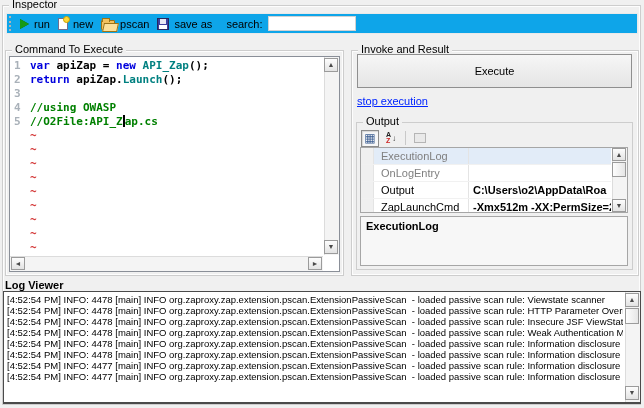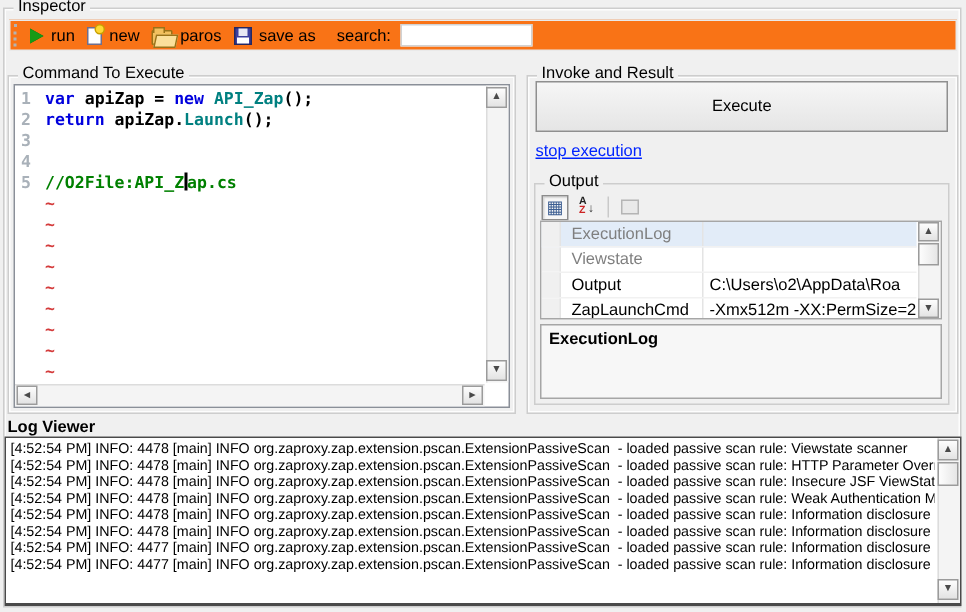--- a/index.html
+++ b/index.html
@@ -6,21 +6,21 @@
   html,body { width:644px; height:408px; }
   body { font-family:"Liberation Sans",sans-serif; background:#ffffff; }
   .app { position:relative; width:644px; height:408px; background:#f0f0f0; overflow:hidden; }
 
   
   .groupbox { position:absolute; border:1px solid #cdcdcd; box-shadow:0 0 0 1px #fdfdfd inset; }
   .groupbox-title { position:absolute; top:-8px; left:6px; background:#f0f0f0; padding:0 3px;
                     font-size:11px; color:#000; line-height:13px; white-space:nowrap; }
 
   
-  .toolbar { position:absolute; left:6px; top:13px; width:632px; height:21px; background:#f97316;
+  .toolbar { position:absolute; left:6px; top:13px; width:632px; height:21px; background:#0ea5e9;
              border:1px solid #e9e9e9; display:flex; align-items:center; }
   .grip { width:3px; height:15px; border-left:2px dotted #b3b3b3; margin:0 6px 0 2px; }
   .tb-btn { display:flex; align-items:center; gap:5px; padding:1px 6px 1px 2px; font-size:11px;
             color:#000; cursor:default; }
   .play-ico { width:0; height:0; border-left:9px solid #169a16; border-top:5px solid transparent;
               border-bottom:5px solid transparent; filter:drop-shadow(0 0 0.5px #0a5a0a); }
   .doc-ico { position:relative; width:10px; height:12px; background:#fff; border:1px solid #6f6f8f; }
   .doc-ico::after { content:""; position:absolute; right:-3px; top:-3px; width:5px; height:5px;
                     background:#ffd935; border:1px solid #c9a000; border-radius:50%; }
   .folder-ico { position:relative; width:14px; height:10px; background:#f2c15e; border:1px solid #9a7318;
@@ -80,21 +80,21 @@
   .pg-grid { position:absolute; left:360px; top:147px; width:268px; height:66px; background:#fff;
              border:1px solid #a6a6a6; overflow:hidden; }
   .pg-rows { position:absolute; left:0; top:0; right:16px; bottom:0; }
   .pg-row { display:flex; height:17px; align-items:center; font-size:11px; border-bottom:1px solid #f1f1f1; }
   .pg-row.selected { background:#e2ecf8; }
   .pg-gutter { width:13px; align-self:stretch; background:#f0f0f0; border-right:1px solid #e4e4e4; flex:0 0 auto; }
   .pg-label { width:95px; padding-left:7px; flex:0 0 auto; white-space:nowrap; overflow:hidden;
               border-right:1px solid #e4e4e4; align-self:stretch; line-height:16px; }
   .pg-label.ro { color:#7f7f7f; }
   .pg-value { flex:1; padding-left:4px; white-space:nowrap; overflow:hidden; line-height:16px; }
-  .pg-value.bold { font-weight:normal; }
+  .pg-value.bold { font-weight:bold; }
 
   .pg-desc { position:absolute; left:360px; top:216px; width:268px; height:50px; background:#f7f7f7;
              border:1px solid #a6a6a6; padding:3px 5px; font-size:11px; }
   .pg-desc b { font-size:11px; }
 
   
   .log-title { position:absolute; left:5px; top:279px; font-size:11px; font-weight:bold; }
   .log-box { position:absolute; left:3px; top:291px; width:638px; height:113px; background:#fff;
              border:1px solid #4a4a4a; border-bottom-width:2px; overflow:hidden; }
   .log-lines { position:absolute; left:3px; top:2px; right:17px; bottom:1px; overflow:hidden;
@@ -115,40 +115,40 @@
     <div class="tb-btn">
       <span class="play-ico"></span>
       <span>run</span>
     </div>
     <div class="tb-btn">
       <span class="doc-ico"></span>
       <span>new</span>
     </div>
     <div class="tb-btn">
       <span class="folder-ico"></span>
-      <span>paros</span>
+      <span>pscan</span>
     </div>
     <div class="tb-btn">
       <span class="floppy-ico"></span>
       <span>save as</span>
     </div>
     <span class="search-label">search:</span>
     <input class="search-input" type="text" value="" style="">
   </div>
 
   <div class="groupbox" style="left:5px; top:50px; width:339px; height:226px;">
     <span class="groupbox-title">Command To Execute</span>
   </div>
 
   <div class="editor">
     <div class="code-area">
         <div class="code-line"><span class="ln">1</span><span class="tok-kw">var</span><span class="tok-pl"> apiZap = </span><span class="tok-kw">new</span><span class="tok-pl"> </span><span class="tok-ty">API_Zap</span><span class="tok-pl">();</span></div>
         <div class="code-line"><span class="ln">2</span><span class="tok-kw">return</span><span class="tok-pl"> apiZap.</span><span class="tok-ty">Launch</span><span class="tok-pl">();</span></div>
         <div class="code-line"><span class="ln">3</span></div>
-        <div class="code-line"><span class="ln">4</span></div>
+        <div class="code-line"><span class="ln">4</span><span class="tok-cm">//using OWASP</span></div>
         <div class="code-line"><span class="ln">5</span><span class="tok-cm">//O2File:API_Z</span><span class="cursor"></span><span class="tok-cm">ap.cs</span></div>
         <div class="code-line"><span class="ln"></span><span class="tok-tilde">~</span></div>
         <div class="code-line"><span class="ln"></span><span class="tok-tilde">~</span></div>
         <div class="code-line"><span class="ln"></span><span class="tok-tilde">~</span></div>
         <div class="code-line"><span class="ln"></span><span class="tok-tilde">~</span></div>
         <div class="code-line"><span class="ln"></span><span class="tok-tilde">~</span></div>
         <div class="code-line"><span class="ln"></span><span class="tok-tilde">~</span></div>
         <div class="code-line"><span class="ln"></span><span class="tok-tilde">~</span></div>
         <div class="code-line"><span class="ln"></span><span class="tok-tilde">~</span></div>
         <div class="code-line"><span class="ln"></span><span class="tok-tilde">~</span></div>
@@ -194,21 +194,21 @@
   </div>
 
   <div class="pg-grid">
     <div class="pg-rows">
         <div class="pg-row selected">
           <span class="pg-gutter"></span>
           <span class="pg-label ro">ExecutionLog</span>
         </div>
         <div class="pg-row">
           <span class="pg-gutter"></span>
-          <span class="pg-label ro">Viewstate</span>
+          <span class="pg-label ro">OnLogEntry</span>
         </div>
         <div class="pg-row">
           <span class="pg-gutter"></span>
           <span class="pg-label">Output</span>
           <span class="pg-value bold">C:\Users\o2\AppData\Roa</span>
         </div>
         <div class="pg-row">
           <span class="pg-gutter"></span>
           <span class="pg-label">ZapLaunchCmd</span>
           <span class="pg-value bold">-Xmx512m -XX:PermSize=2</span>

